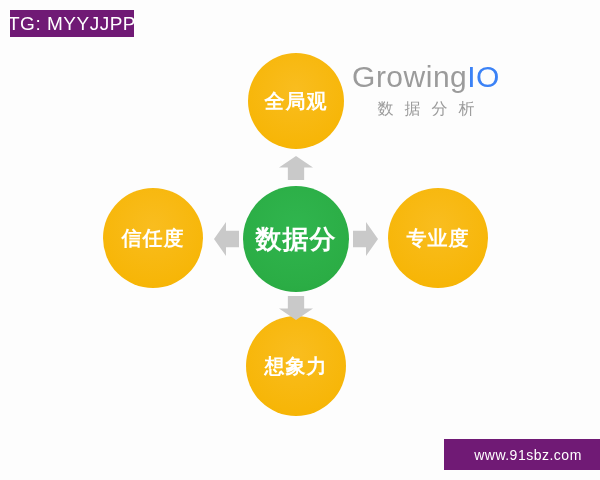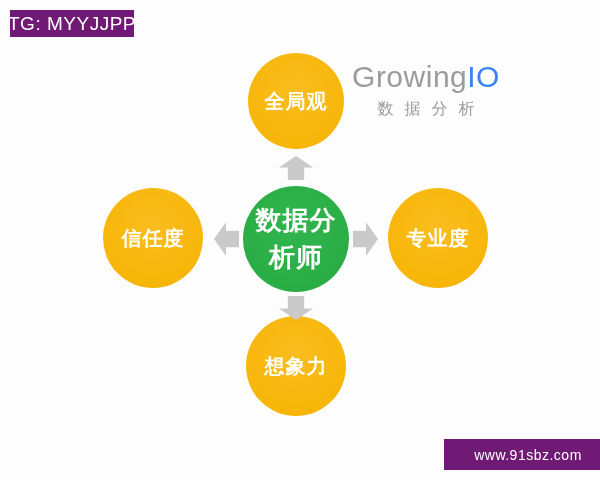--- a/index.html
+++ b/index.html
@@ -115,21 +115,20 @@
   <div class="circle node right">
     <span class="node-label">专业度</span>
   </div>
 
   <div class="circle node bottom">
     <span class="node-label">想象力</span>
   </div>
 
   <div class="circle center">
     <div class="cline">数据分</div>
-    <div class="cline">析师</div>
   </div>
 
   <div class="arrow up"></div>
   <div class="arrow down"></div>
   <div class="arrow left"></div>
   <div class="arrow right"></div>
 
   <div class="badge url">www.91sbz.com</div>
 
 </div>

